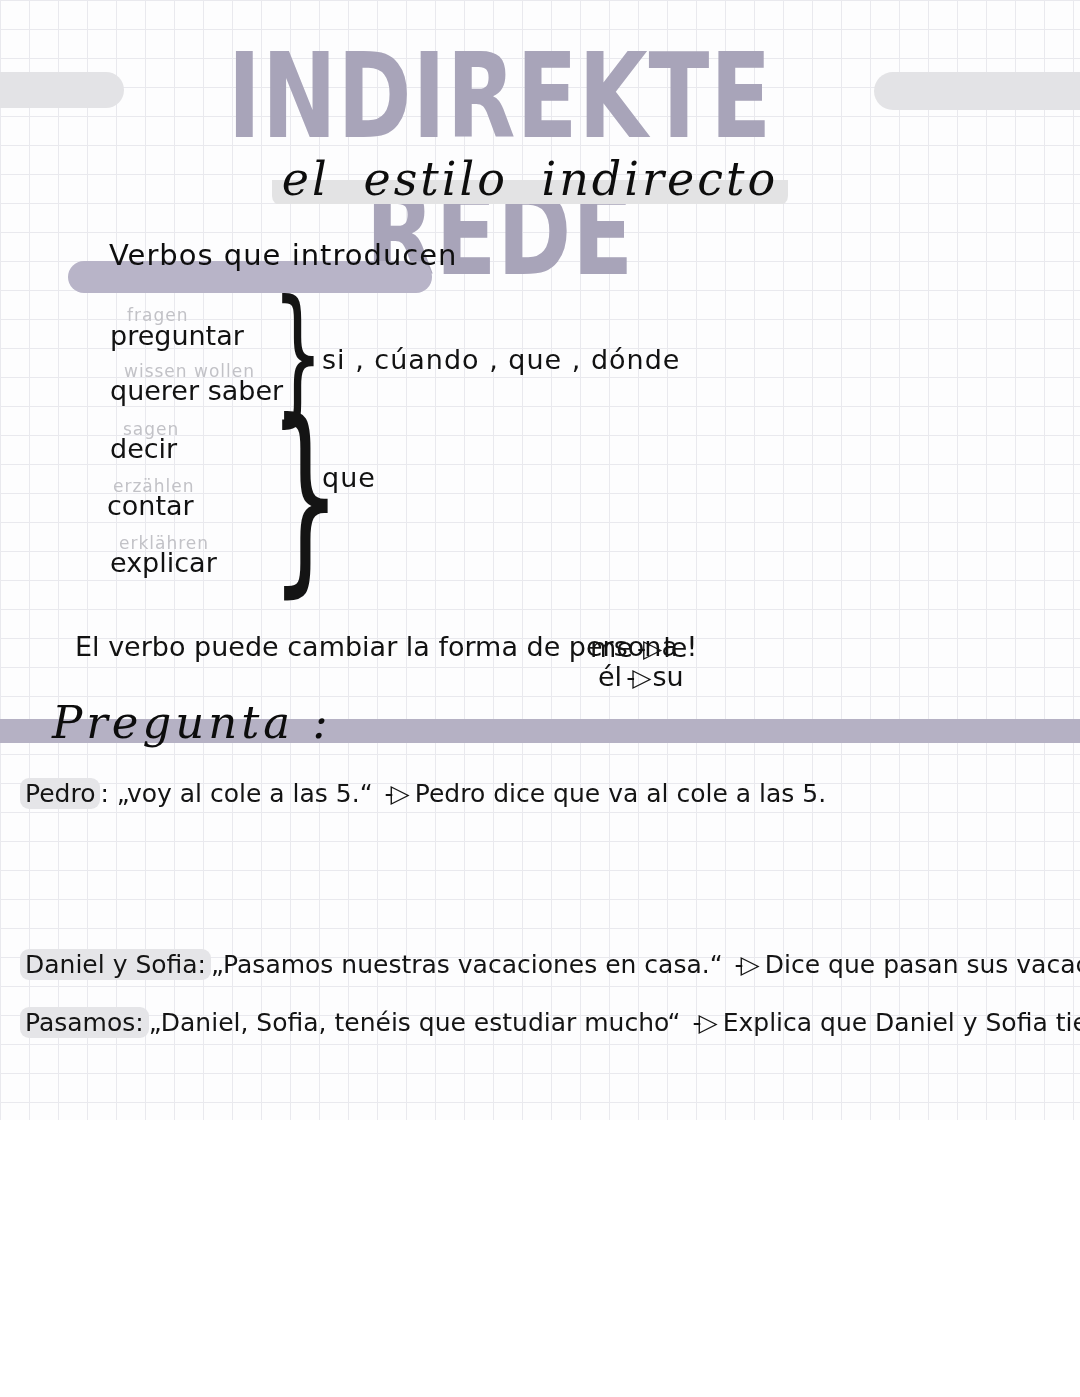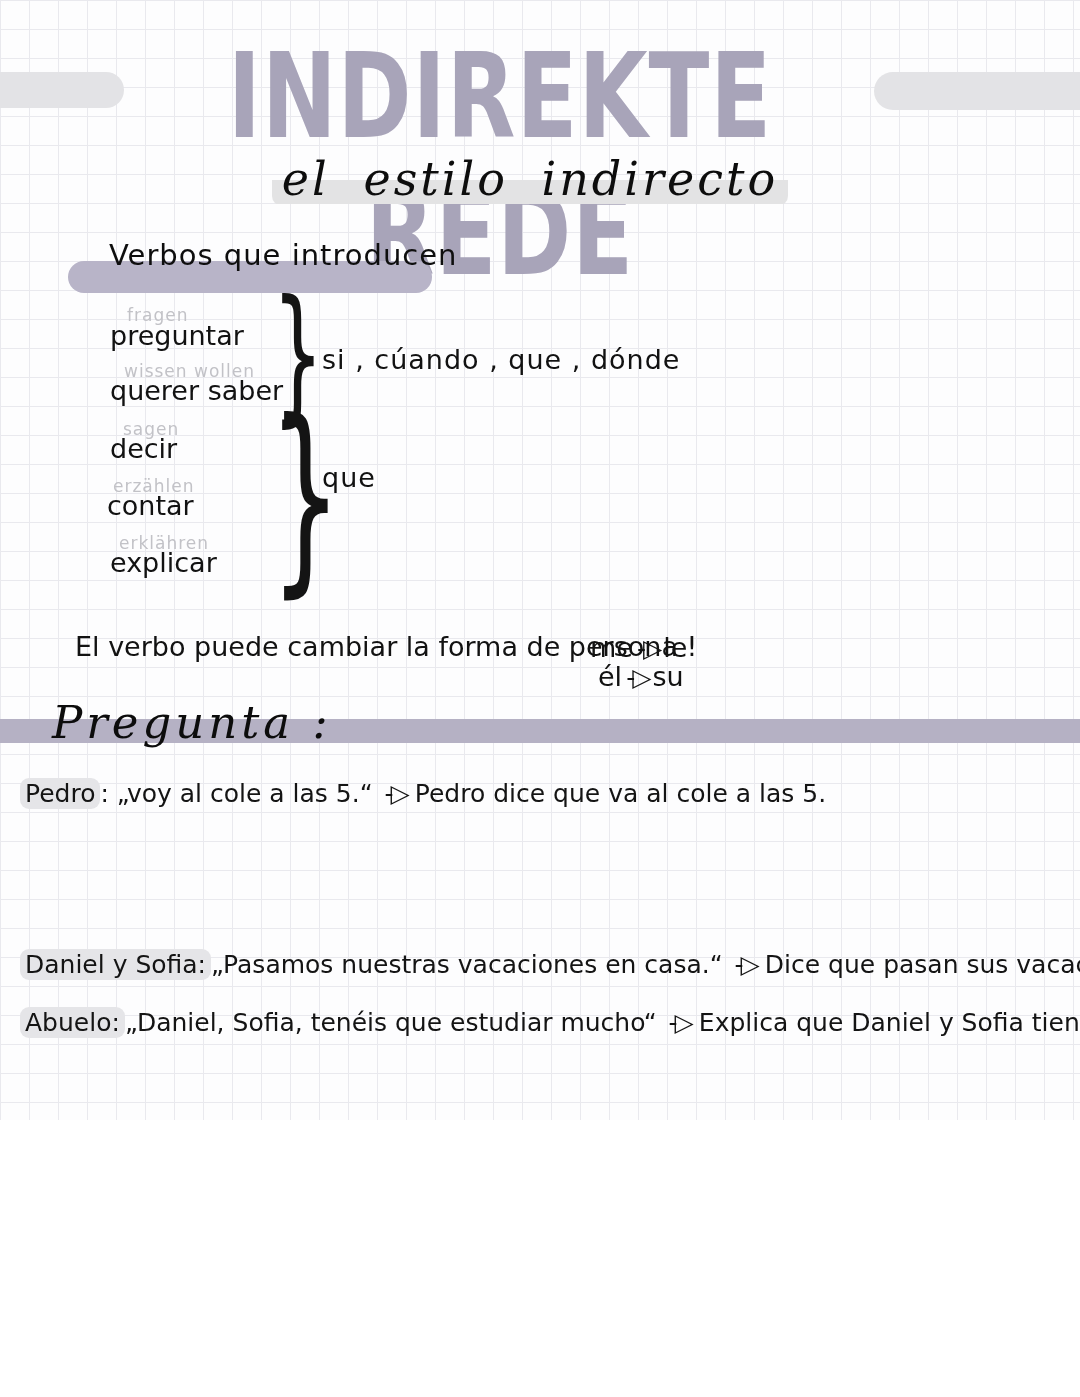--- a/index.html
+++ b/index.html
@@ -121,17 +121,17 @@
   </div>
 
 
 
   <div class="abs example" style="left:20px;top:950px">
     <span class="speaker">Daniel y Sofia:</span><span class="direct">„Pasamos nuestras vacaciones en casa.“</span>
     <span class="arrow">-▷</span><span class="indirect">Dice que pasan sus vacaciones en casa .</span>
   </div>
 
   <div class="abs example" style="left:20px;top:1008px">
-    <span class="speaker">Abuelo:</span><span class="direct">„Daniel, Sofia, tenéis que estudiar mucho“</span>
+    <span class="speaker">Pasamos:</span><span class="direct">„Daniel, Sofia, tenéis que estudiar mucho“</span>
     <span class="arrow">-▷</span><span class="indirect">Explica que Daniel y Sofia tienen que estudiar mucho .</span>
   </div>
 
 </div>
 
 </body></html>

